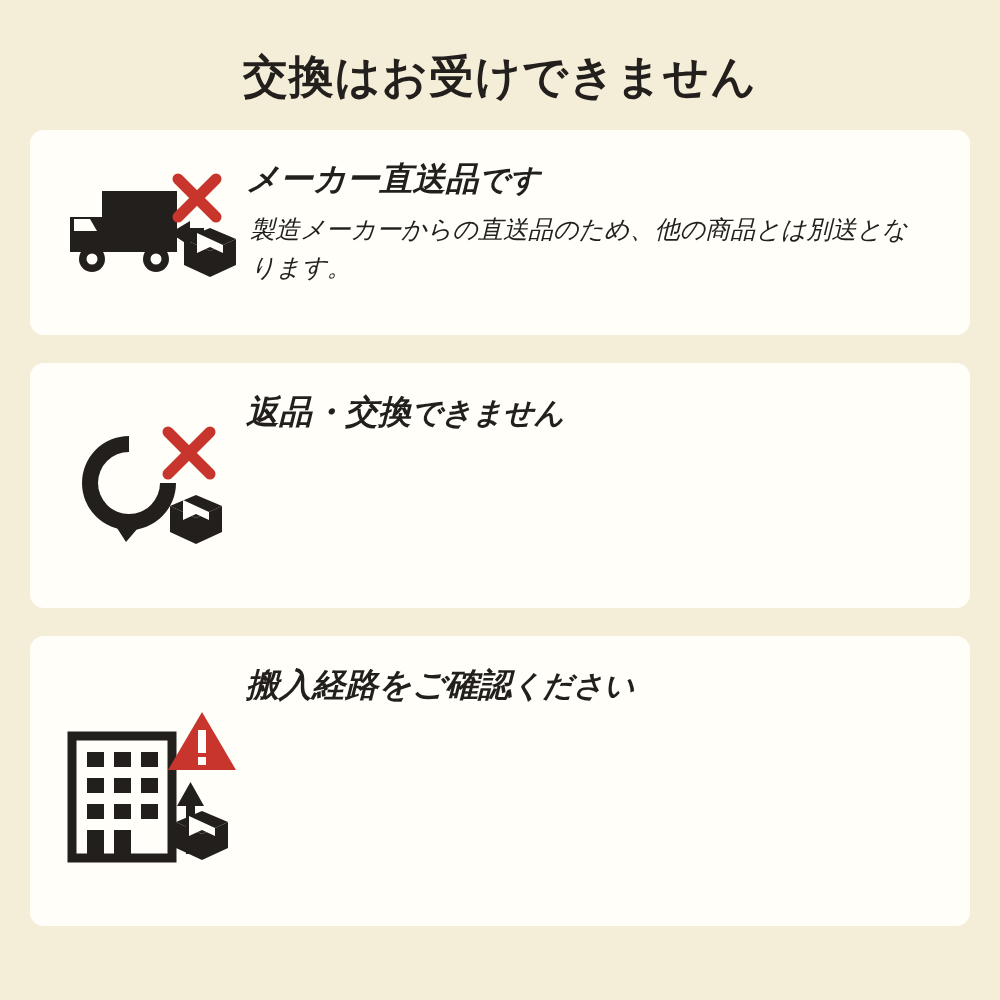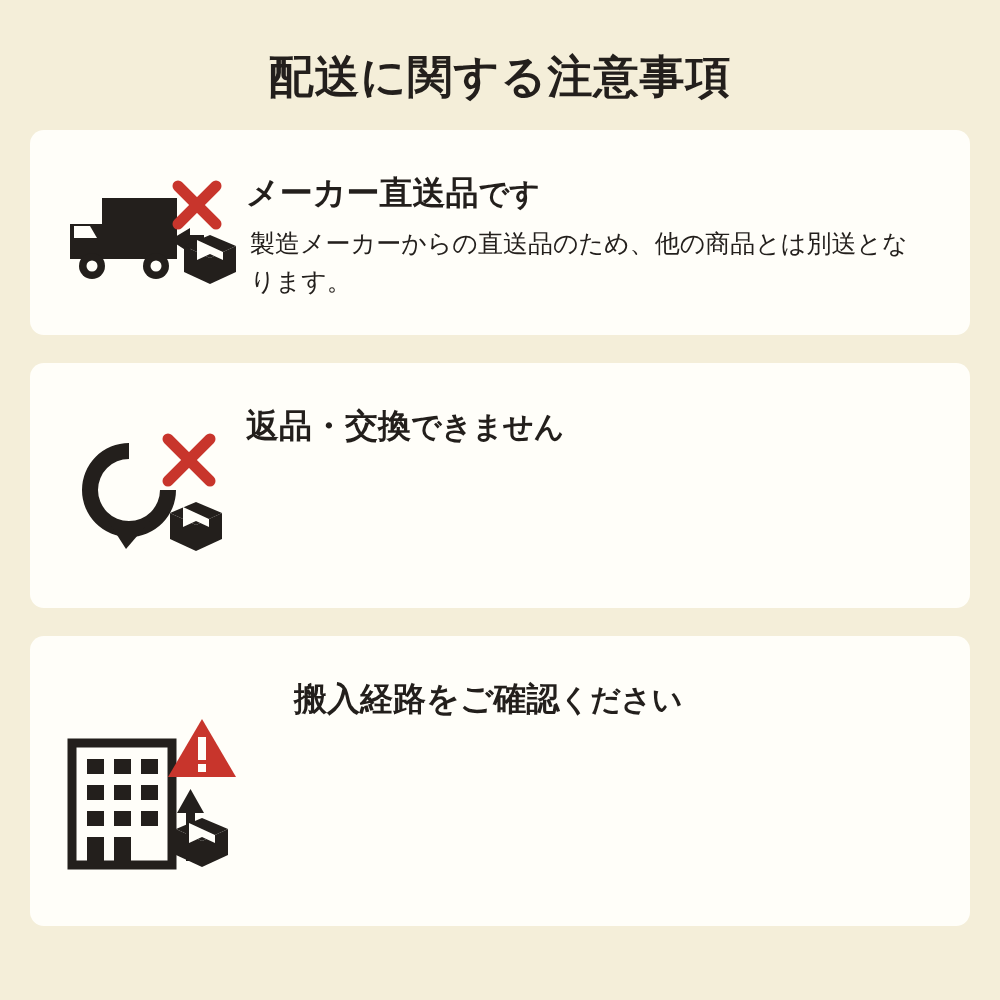--- a/index.html
+++ b/index.html
@@ -29,23 +29,24 @@
     letter-spacing: 1px;
     color: #231f1c;
     margin: 16px 0 26px 0;
     line-height: 1.2;
   }
   .card {
     background: #fffef9;
     border-radius: 14px;
     display: flex;
     align-items: flex-start;
-    padding: 40px 34px 26px 26px;
+    padding: 26px 34px 26px 26px;
     box-sizing: border-box;
     margin-bottom: 28px;
+    font-style: italic;
   }
   .card-icon {
     width: 190px;
     min-width: 190px;
     display: flex;
     align-items: center;
     justify-content: center;
     align-self: center;
   }
   .card-body {
@@ -67,29 +68,29 @@
   .card-text {
     font-size: 25px;
     line-height: 1.5;
     margin: 4px;
     color: #231f1c;
     letter-spacing: 0px;
   }
   
   .card-1 { min-height: 205px; }
   .card-2 { min-height: 245px; justify-content: flex-end; }
-  .card-3 { min-height: 290px; gap: 48px; }
+  .card-3 { min-height: 290px; }
   svg { display: block; }
 </style>
 </head>
 <body>
 
 <div class="page">
 
-  <h1 class="page-title">配送に関する注意事項</h1>
+  <h1 class="page-title">交換はお受けできません</h1>
 
   <div class="card card-1">
     <div class="card-icon">
       <svg width="175" height="120" viewBox="0 0 175 120" aria-hidden="true">
 
         <rect x="38" y="18" width="75" height="52" fill="#231f1c"></rect>
 
         <path d="M6 44 L26 44 L38 44 L38 70 L6 70 Z" fill="#231f1c"></path>
         <path d="M10 46 L26 46 L33 58 L10 58 Z" fill="#fffef9"></path>
 

